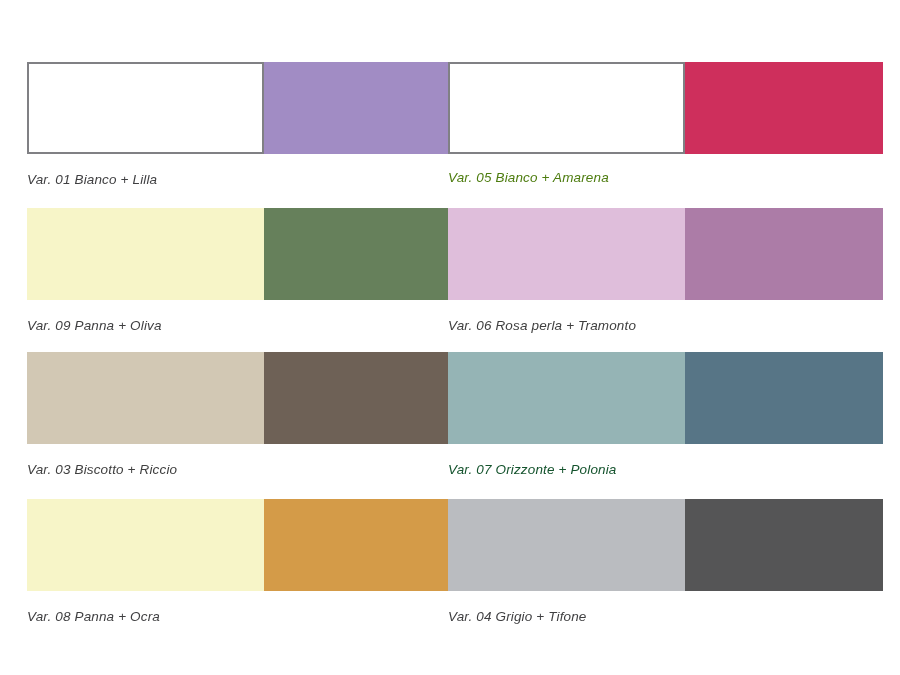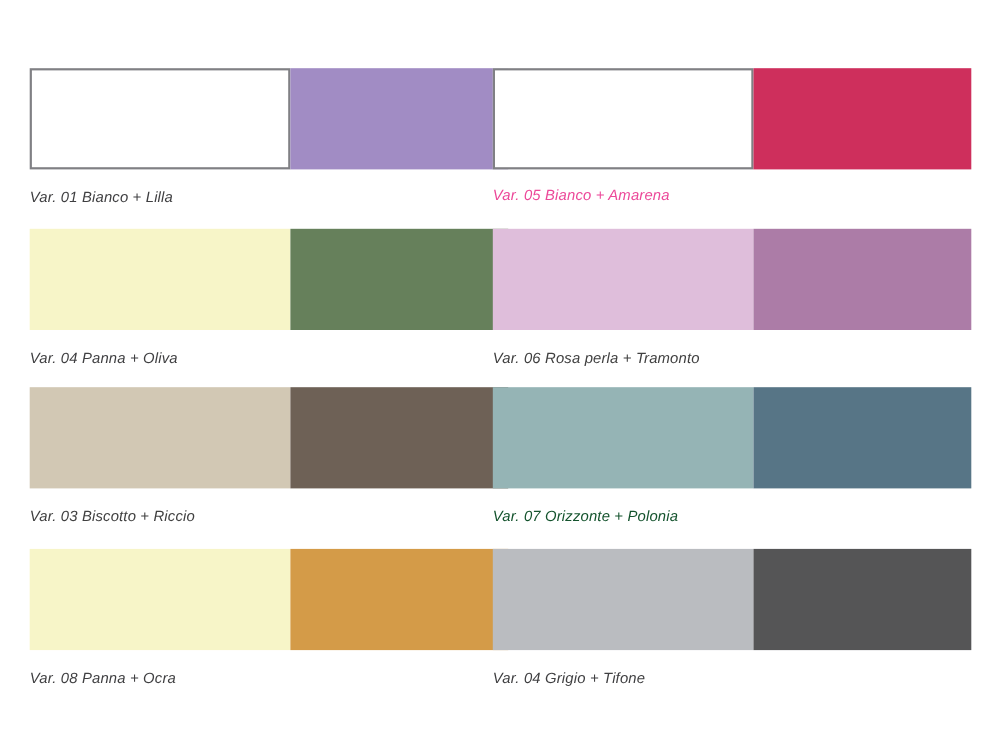--- a/index.html
+++ b/index.html
@@ -95,21 +95,21 @@
         <div class="swatch swatch-accent" style="background-color: rgb(161, 140, 196);"></div>
       </div>
       <div class="variant-label" style="color: rgb(63, 63, 65);">Var. 01 Bianco + Lilla</div>
     </div>
 
     <div class="variant-entry row-2">
       <div class="swatch-pair">
         <div class="swatch swatch-base" style="background-color: rgb(247, 245, 200);"></div>
         <div class="swatch swatch-accent" style="background-color: rgb(102, 128, 91);"></div>
       </div>
-      <div class="variant-label" style="color: rgb(63, 63, 65);">Var. 04 Panna + Oliva</div>
+      <div class="variant-label" style="color: rgb(63, 63, 65);">Var. 09 Panna + Oliva</div>
     </div>
 
     <div class="variant-entry row-3">
       <div class="swatch-pair">
         <div class="swatch swatch-base" style="background-color: rgb(210, 200, 180);"></div>
         <div class="swatch swatch-accent" style="background-color: rgb(110, 97, 86);"></div>
       </div>
       <div class="variant-label" style="color: #404040;">Var. 03 Biscotto + Riccio</div>
     </div>
 
@@ -123,21 +123,21 @@
 
   </div>
 
   <div class="column" id="column-right">
 
     <div class="variant-entry row-1">
       <div class="swatch-pair">
         <div class="swatch swatch-base swatch-outlined" style="background-color: rgb(255, 255, 255); border-color: rgb(128, 128, 132);"></div>
         <div class="swatch swatch-accent" style="background-color: rgb(206, 47, 92);"></div>
       </div>
-      <div class="variant-label" style="color: #ec4899; text-align: center;">Var. 05 Bianco + Amarena</div>
+      <div class="variant-label" style="color: #4d7c0f; text-align: center;">Var. 05 Bianco + Amarena</div>
     </div>
 
     <div class="variant-entry row-2">
       <div class="swatch-pair">
         <div class="swatch swatch-base" style="background-color: rgb(223, 190, 219);"></div>
         <div class="swatch swatch-accent" style="background-color: rgb(172, 124, 167);"></div>
       </div>
       <div class="variant-label" style="color: #404040;">Var. 06 Rosa perla + Tramonto</div>
     </div>
 

